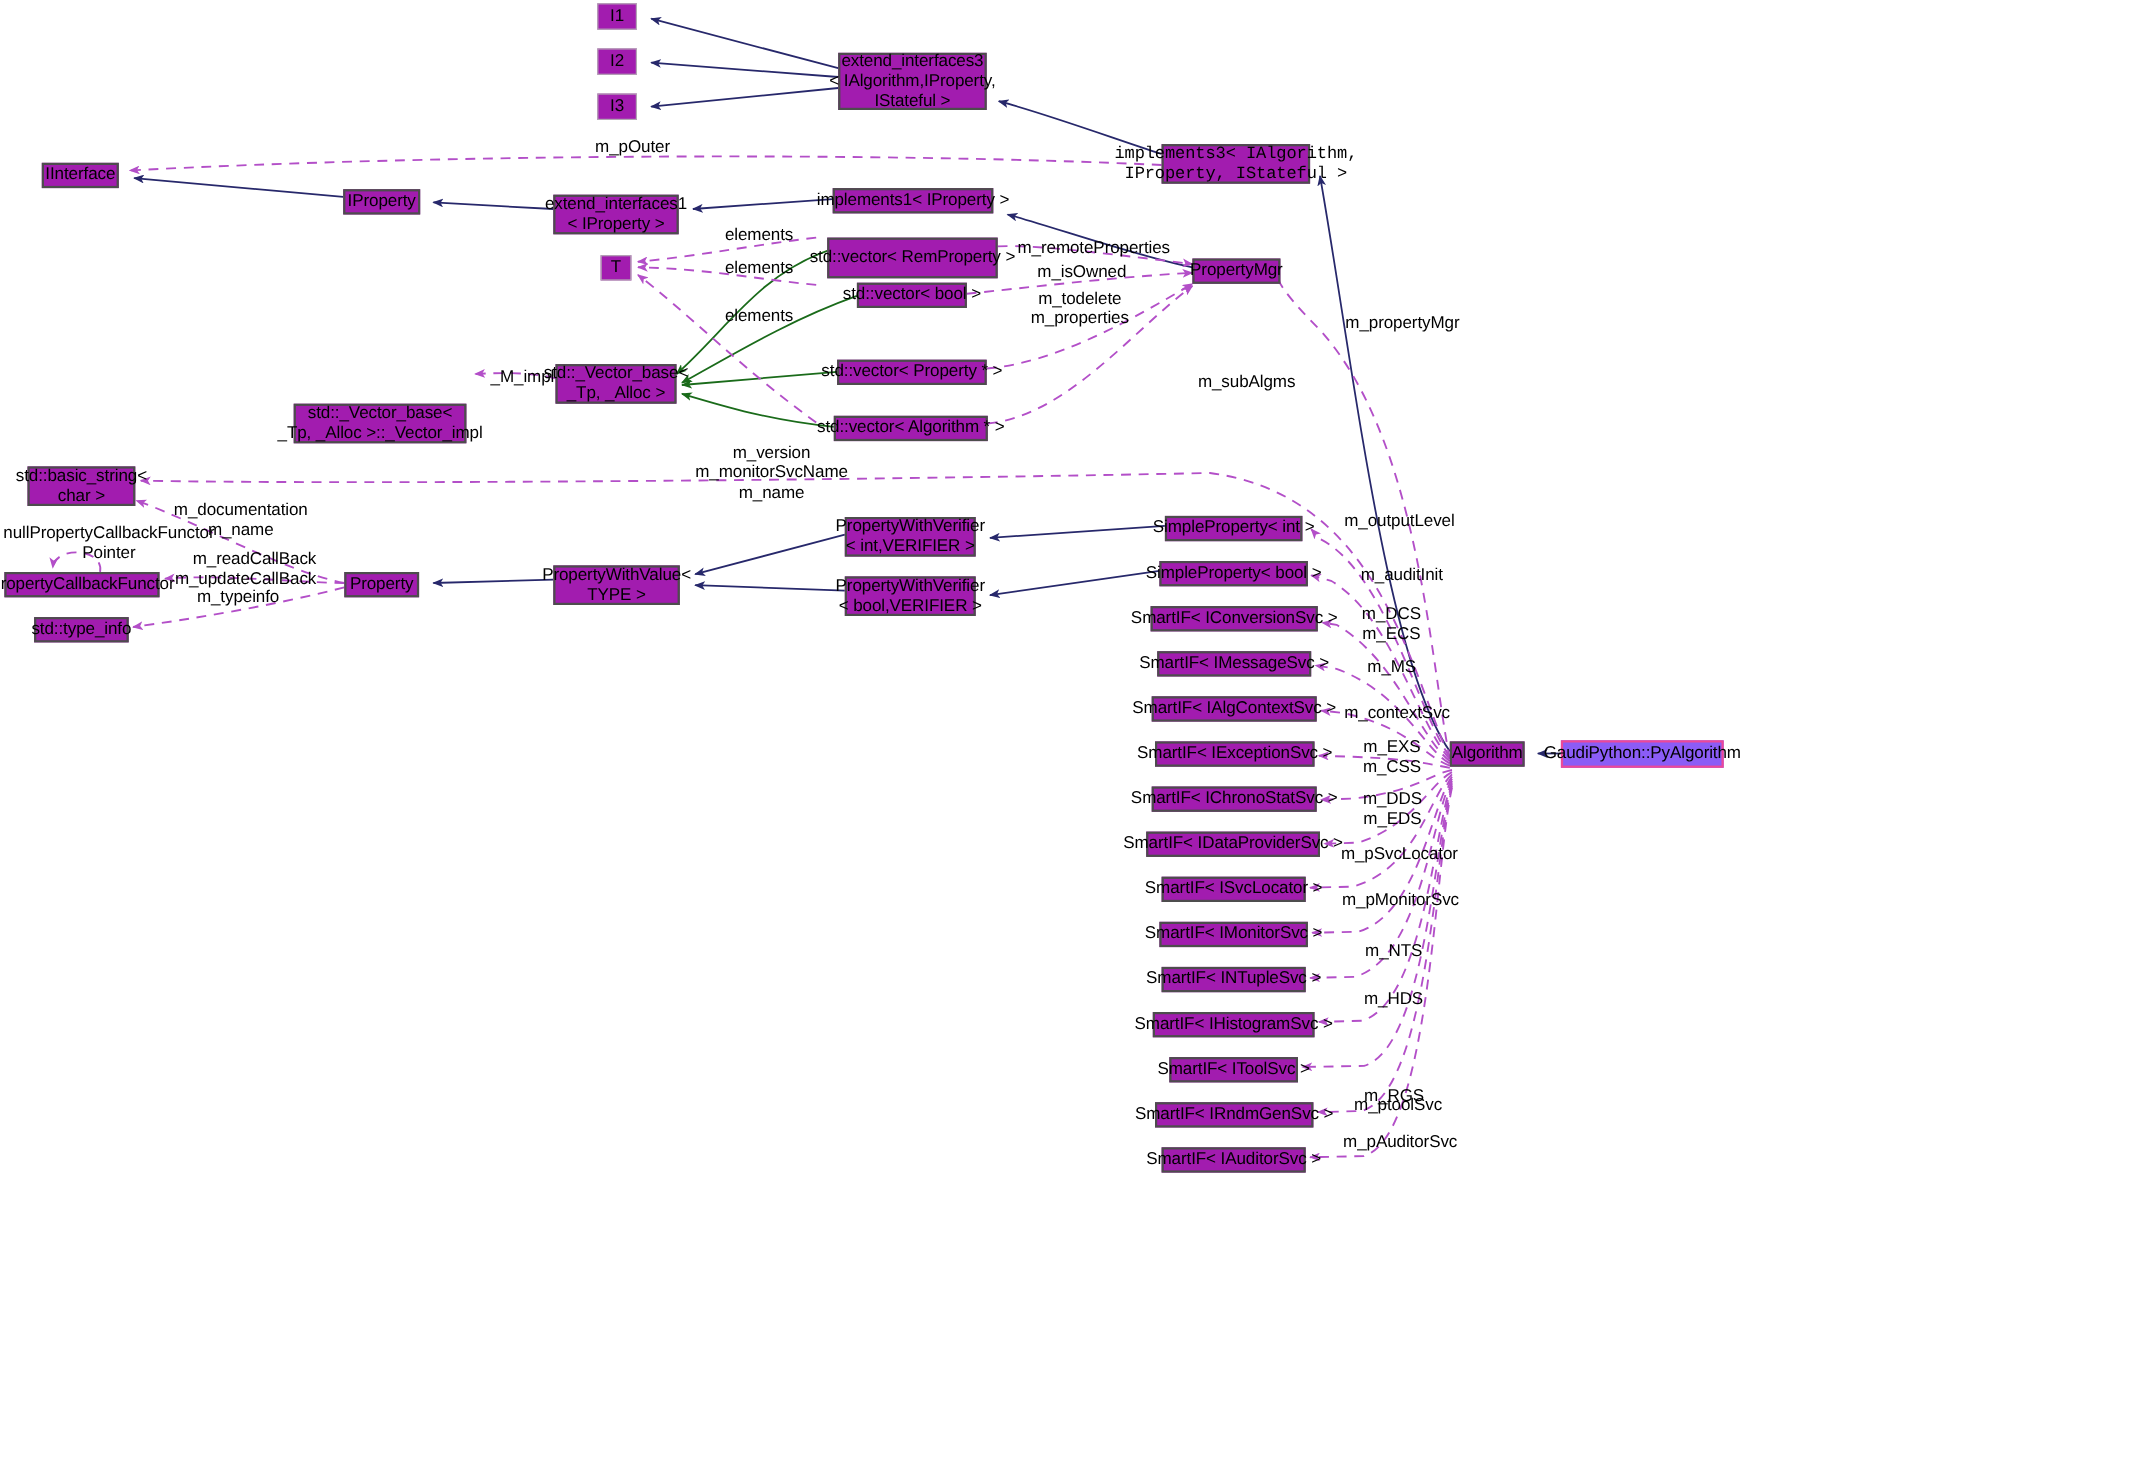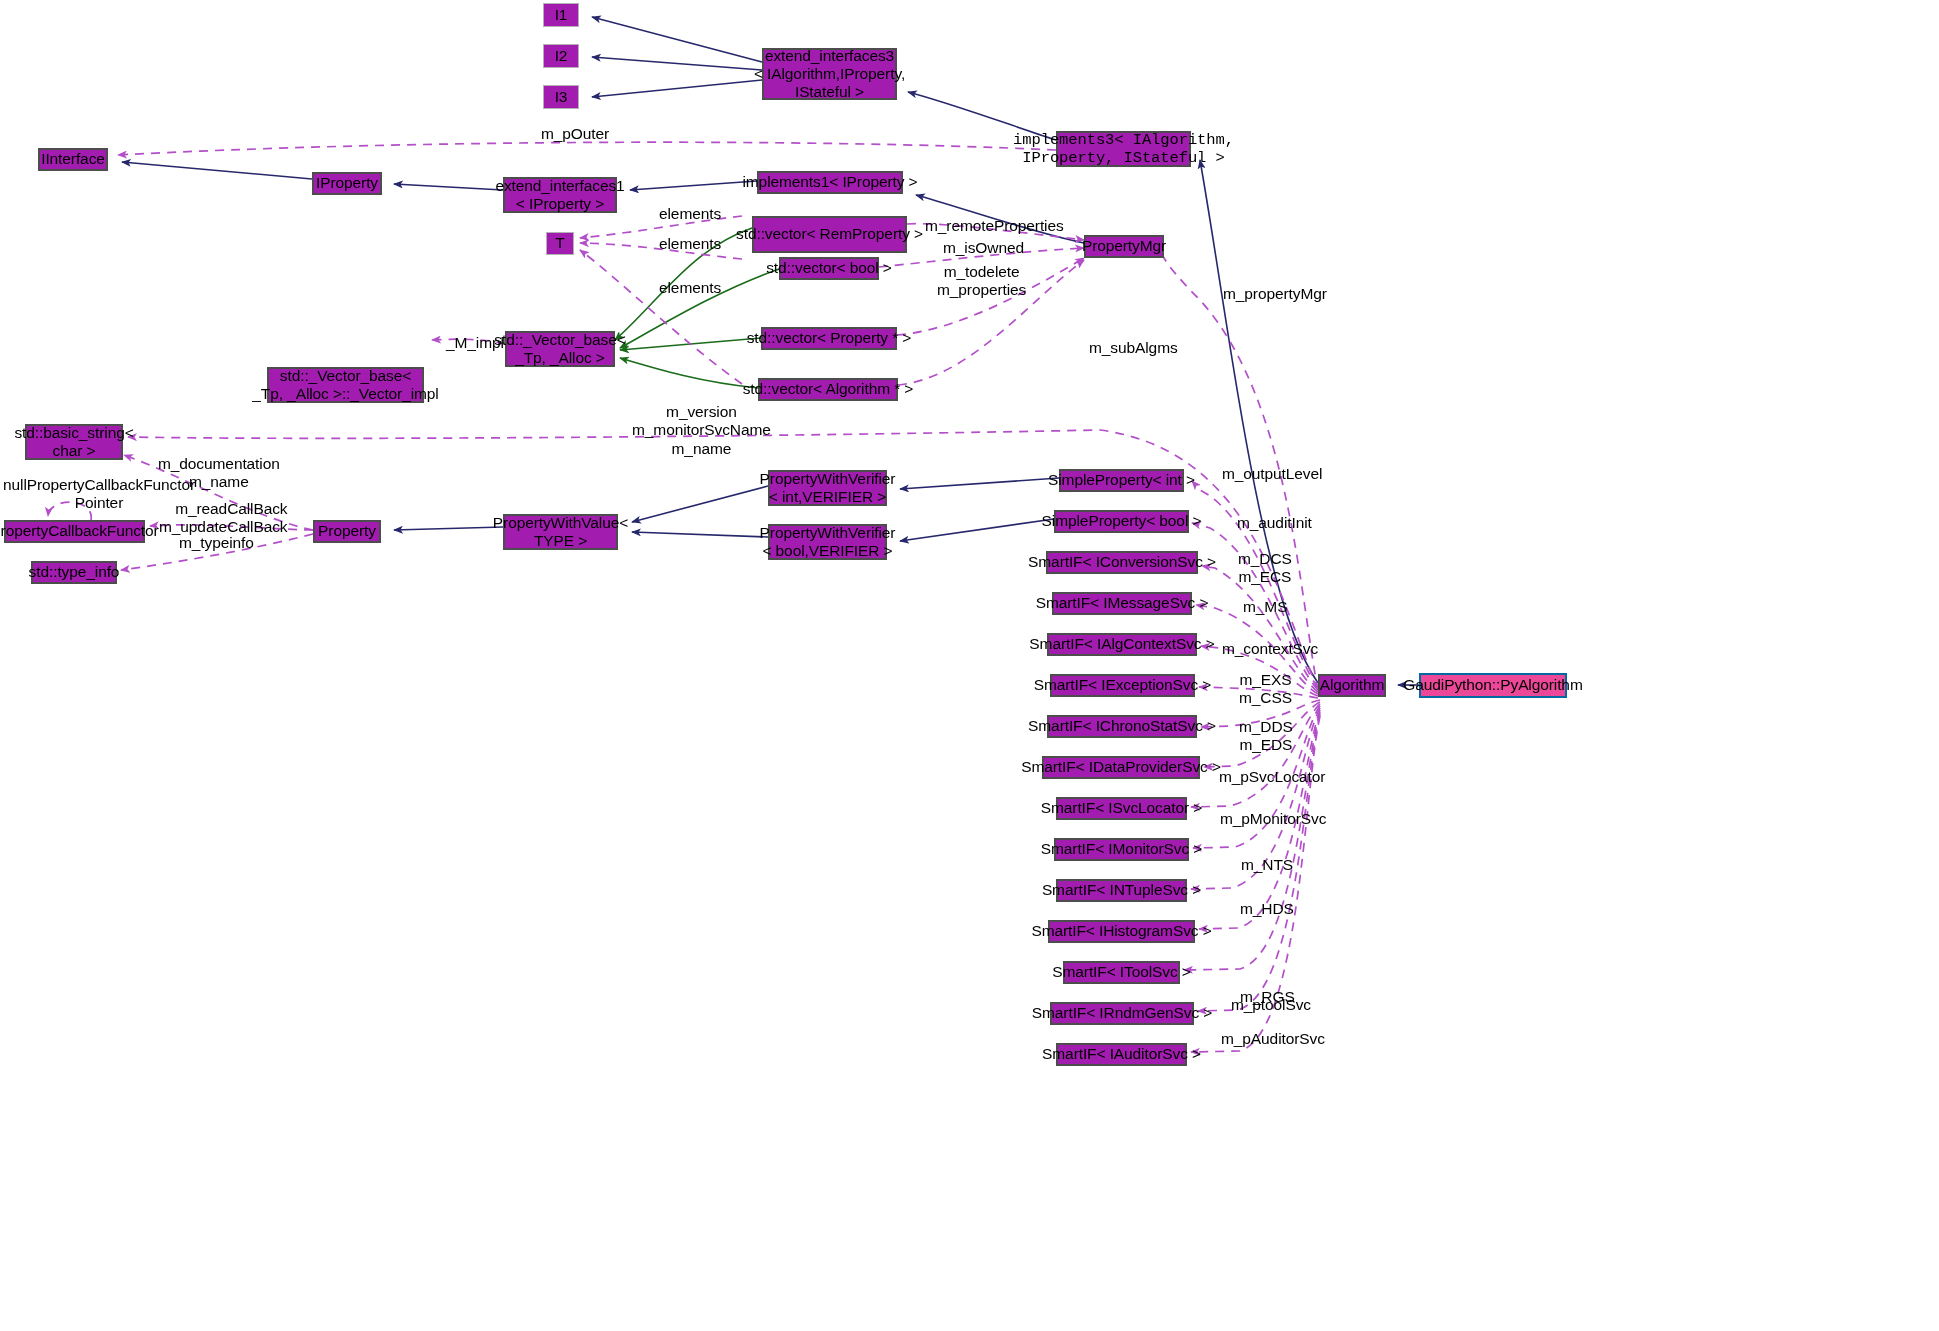--- a/index.html
+++ b/index.html
@@ -37,22 +37,22 @@
     white-space: pre;
     letter-spacing: -0.1px;
   }
   .node.thick {
     border: 2px solid #4d4d4d;
   }
   .node.thin {
     border: 1px solid #b3b3b3;
   }
   .node.highlight {
-    background: #ec4899;
-    border: 2px solid #0369a1;
+    background: #8b5cf6;
+    border: 2px solid #ec4899;
   }
   .edge-label {
     position: absolute;
     font-size: 15.5px;
     line-height: 1.18;
     color: #000000;
     white-space: pre;
     text-align: center;
     letter-spacing: -0.1px;
   }

